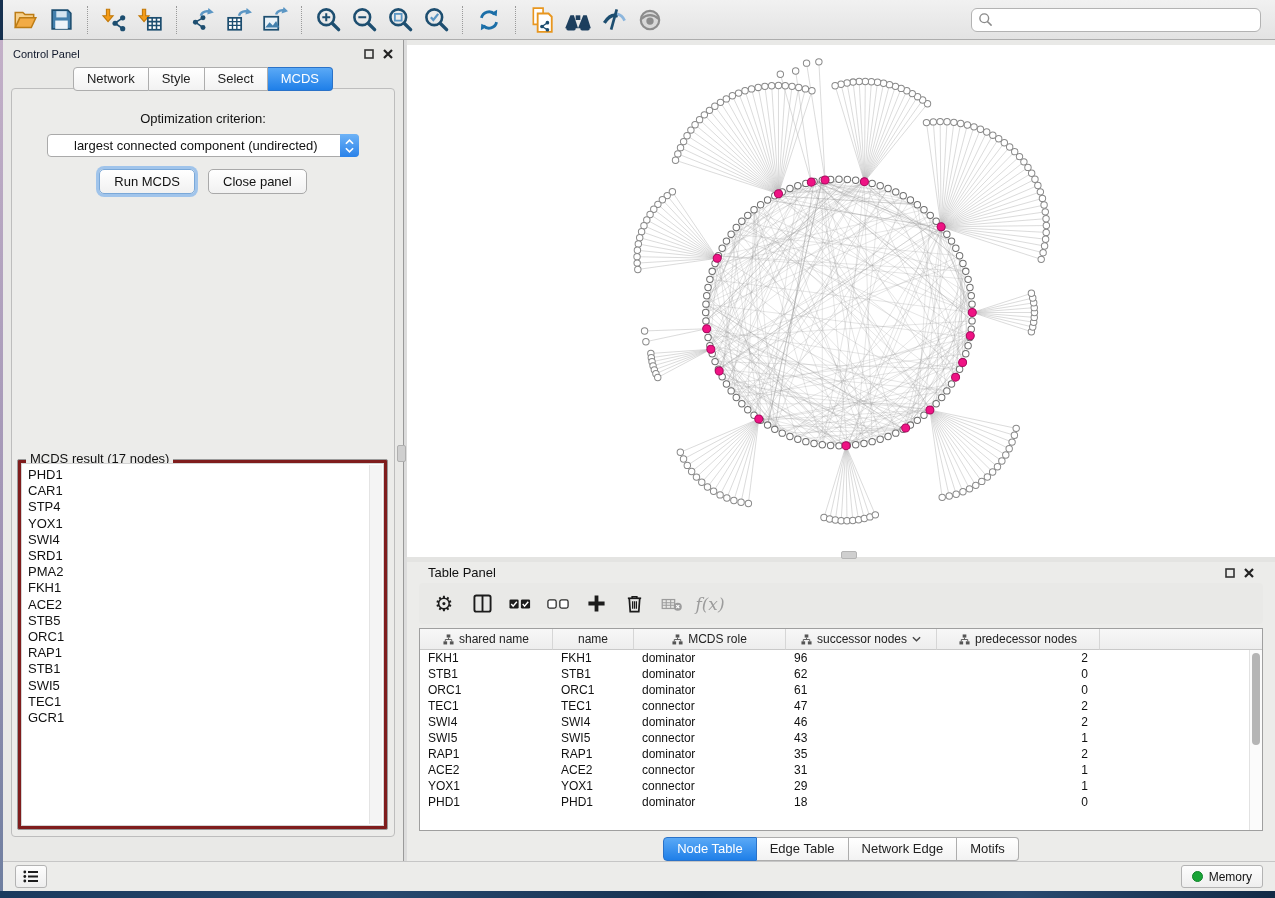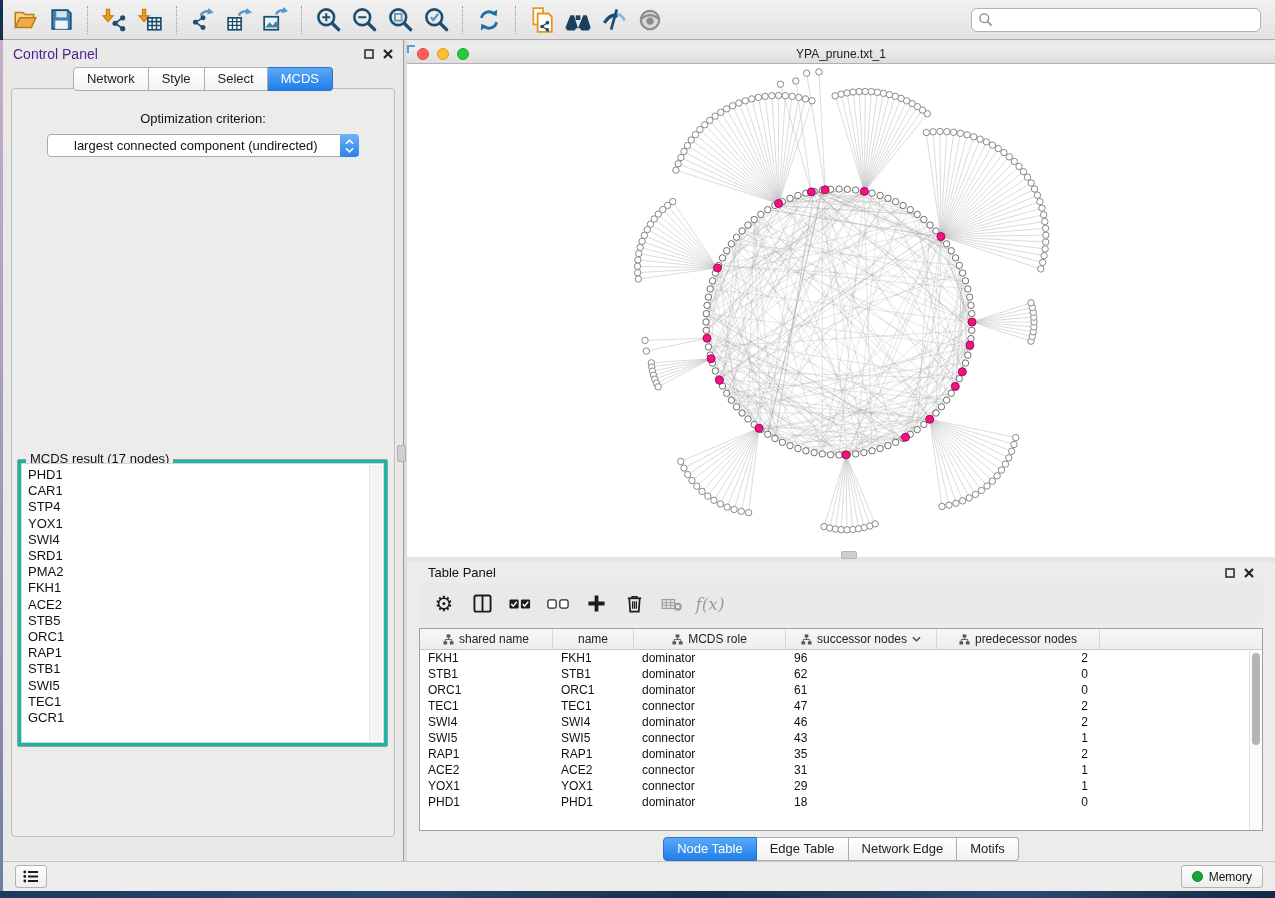--- a/index.html
+++ b/index.html
@@ -21,21 +21,21 @@
   .search input { border:none; outline:none; flex:1; height:18px; font:12px "Liberation Sans",sans-serif; background:transparent; }
 
   
   .main { flex:1; display:flex; min-height:0; }
   .cpanel { width:400px; flex:0 0 auto; background:#e9e9e7; position:relative; }
   .vsplit { width:4px; flex:0 0 auto; background:#dcdcdc; border-left:1px solid #9a9a9a; position:relative; }
   .vsplit .grip { position:absolute; top:405px; left:-7px; width:9px; height:17px; background:#cfcfcf; border:1px solid #b0b0b0; border-radius:2px; }
   .rcol { flex:1; display:flex; flex-direction:column; min-width:0; }
 
   
-  .cp-header { height:27px; display:flex; align-items:center; padding:0 10px; font-size:14px; color:#4c1d95; }
+  .cp-header { height:27px; display:flex; align-items:center; padding:0 10px; font-size:11px; color:#0f172a; }
   .hd-icons { margin-left:auto; display:flex; gap:9px; align-items:center; }
   .hd-icons .hbtn { background:none; border:none; padding:0; cursor:pointer; display:flex; }
   .cp-tabs { position:relative; z-index:2; display:flex; justify-content:center; }
   .seg { display:inline-flex; }
   .seg .tab { font:13px "Liberation Sans",sans-serif; color:#222; background:linear-gradient(#ffffff,#f2f2f2);
     border:1px solid #adadad; border-left:none; padding:3px 13px 4px; cursor:pointer; }
   .seg .tab:first-child { border-left:1px solid #adadad; border-radius:4px 0 0 4px; }
   .seg .tab:last-child { border-radius:0 4px 4px 0; }
   .seg .tab.active { background:linear-gradient(#5aa9f6,#1f7fe8); color:#fff; border-color:#2a72c8; }
   .cp-box { position:absolute; left:8px; right:8px; top:48px; height:749px; background:#ececea;
@@ -43,21 +43,21 @@
   .crit-label { text-align:center; margin-top:22px; font-size:13px; color:#111; }
   .dropdown { margin:8px auto 0; width:312px; height:23px; background:#fff; border:1px solid #aaa; border-radius:4px;
     display:flex; align-items:center; position:relative; cursor:pointer; }
   .dropdown .dd-text { flex:1; font-size:13px; color:#111; padding-left:26px; white-space:nowrap; overflow:hidden; }
   .dropdown .stepper { width:19px; height:23px; margin:-1px -1px -1px 0; border-radius:0 4px 4px 0;
     background:linear-gradient(#6eb3f7,#2a82e9); display:flex; flex-direction:column; align-items:center; justify-content:center; gap:2px; }
   .btn-row { display:flex; justify-content:center; gap:13px; margin-top:12px; }
   .pbtn { font:13px "Liberation Sans",sans-serif; color:#111; background:linear-gradient(#ffffff,#f1f1f1);
     border:1px solid #a9a9a9; border-radius:5px; padding:4px 14px; cursor:pointer; }
   .pbtn.focused { border-color:#7aa8d8; box-shadow:0 0 0 3px rgba(110,170,235,.6); }
-  .fieldset { position:absolute; left:5px; right:6px; top:370px; height:288px; border:1px solid #9a9a9a; border-radius:2px; background:#14b8a6; }
+  .fieldset { position:absolute; left:5px; right:6px; top:370px; height:371px; border:1px solid #9a9a9a; border-radius:2px; background:#7f1d1d; }
   .fieldset .legend { position:absolute; top:-9px; left:8px; background:#ececea; padding:0 4px; font-size:13px; color:#111; }
   .fs-inner { position:absolute; inset:3px 3px 3px 3px; background:#fff; border:1px solid #d4d4d4; overflow:hidden; }
   .mcds-list { padding:3px 0 0 6px; font-size:13px; color:#111; line-height:16.2px; }
   .fs-track { position:absolute; top:1px; bottom:1px; right:1px; width:13px; background:#f4f4f4; border-left:1px solid #e4e4e4; }
 
   
   .net-gap { height:5px; background:#e9e9e7; }
   .net-title { height:19px; background:linear-gradient(#efefef,#dddddd); border-bottom:1px solid #b2b2b2;
     display:flex; align-items:center; position:relative; }
   .lights { display:flex; gap:8px; margin-left:10px; }
@@ -281,20 +281,24 @@
         <div class="dropdown">
           <span class="dd-text">largest connected component (undirected)</span>
           <span class="stepper">
             <svg width="9" height="6" viewBox="0 0 10 6">
                 <path d="M1 5l4-4 4 4" fill="none" stroke="#fff" stroke-width="1.8"></path>
               </svg>
             <svg width="9" height="6" viewBox="0 0 10 6">
                 <path d="M1 1l4 4 4-4" fill="none" stroke="#fff" stroke-width="1.8"></path>
               </svg>
           </span>
+        </div>
+        <div class="btn-row">
+          <button class="pbtn focused">Run MCDS</button>
+          <button class="pbtn">Close panel</button>
         </div>
 
         <div class="fieldset">
           <span class="legend">MCDS result (17 nodes)</span>
           <div class="fs-inner">
             <div class="mcds-list">
               <div>PHD1</div>
               <div>CAR1</div>
               <div>STP4</div>
               <div>YOX1</div>
@@ -316,29 +320,20 @@
         </div>
       </div>
     </div>
 
     <div class="vsplit">
         <span class="grip"></span>
       </div>
 
     <div class="rcol">
       <div class="net-gap"></div>
-      <div class="net-title">
-        <span class="net-corner"></span>
-        <span class="lights">
-          <span class="light red"></span>
-          <span class="light yellow"></span>
-          <span class="light green"></span>
-        </span>
-        <span class="title">YPA_prune.txt_1</span>
-      </div>
       <div class="net-canvas">
         <svg width="100%" height="100%" viewBox="0 0 866 493" preserveAspectRatio="xMidYMid meet">
             <line x1="397.9242450070743" y1="129.17843956989208" x2="302.1784395698921" y2="291.07575499292574" stroke="#9a9a9a" stroke-width="0.7" opacity="0.35"></line>
             <line x1="366.92676134447174" y1="374.5487884458338" x2="299.0487447251744" y2="274.6693200640524" stroke="#9a9a9a" stroke-width="0.7" opacity="0.35"></line>
             <line x1="543.2956140917679" y1="329.26496373220664" x2="551.3419979779806" y2="201.37135422184534" stroke="#9a9a9a" stroke-width="0.7" opacity="0.35"></line>
             <line x1="557.4905166672554" y1="216.900739748132" x2="334.04717255295225" y2="166.9552349114844" stroke="#9a9a9a" stroke-width="0.7" opacity="0.35"></line>
             <line x1="406.07828516009863" y1="127.35579565308441" x2="366.92676134447174" y2="374.5487884458338" stroke="#9a9a9a" stroke-width="0.7" opacity="0.35"></line>
             <line x1="472.099260251868" y1="384.4905166672554" x2="422.6488609026012" y2="390.73755488096015" stroke="#9a9a9a" stroke-width="0.7" opacity="0.35"></line>
             <line x1="495.0732386555281" y1="374.5487884458339" x2="298.26244511903985" y2="249.64886090260129" stroke="#9a9a9a" stroke-width="0.7" opacity="0.35"></line>
             <line x1="302.1784395698921" y1="291.07575499292574" x2="554.6602726231374" y2="209.03943449293783" stroke="#9a9a9a" stroke-width="0.7" opacity="0.35"></line>

